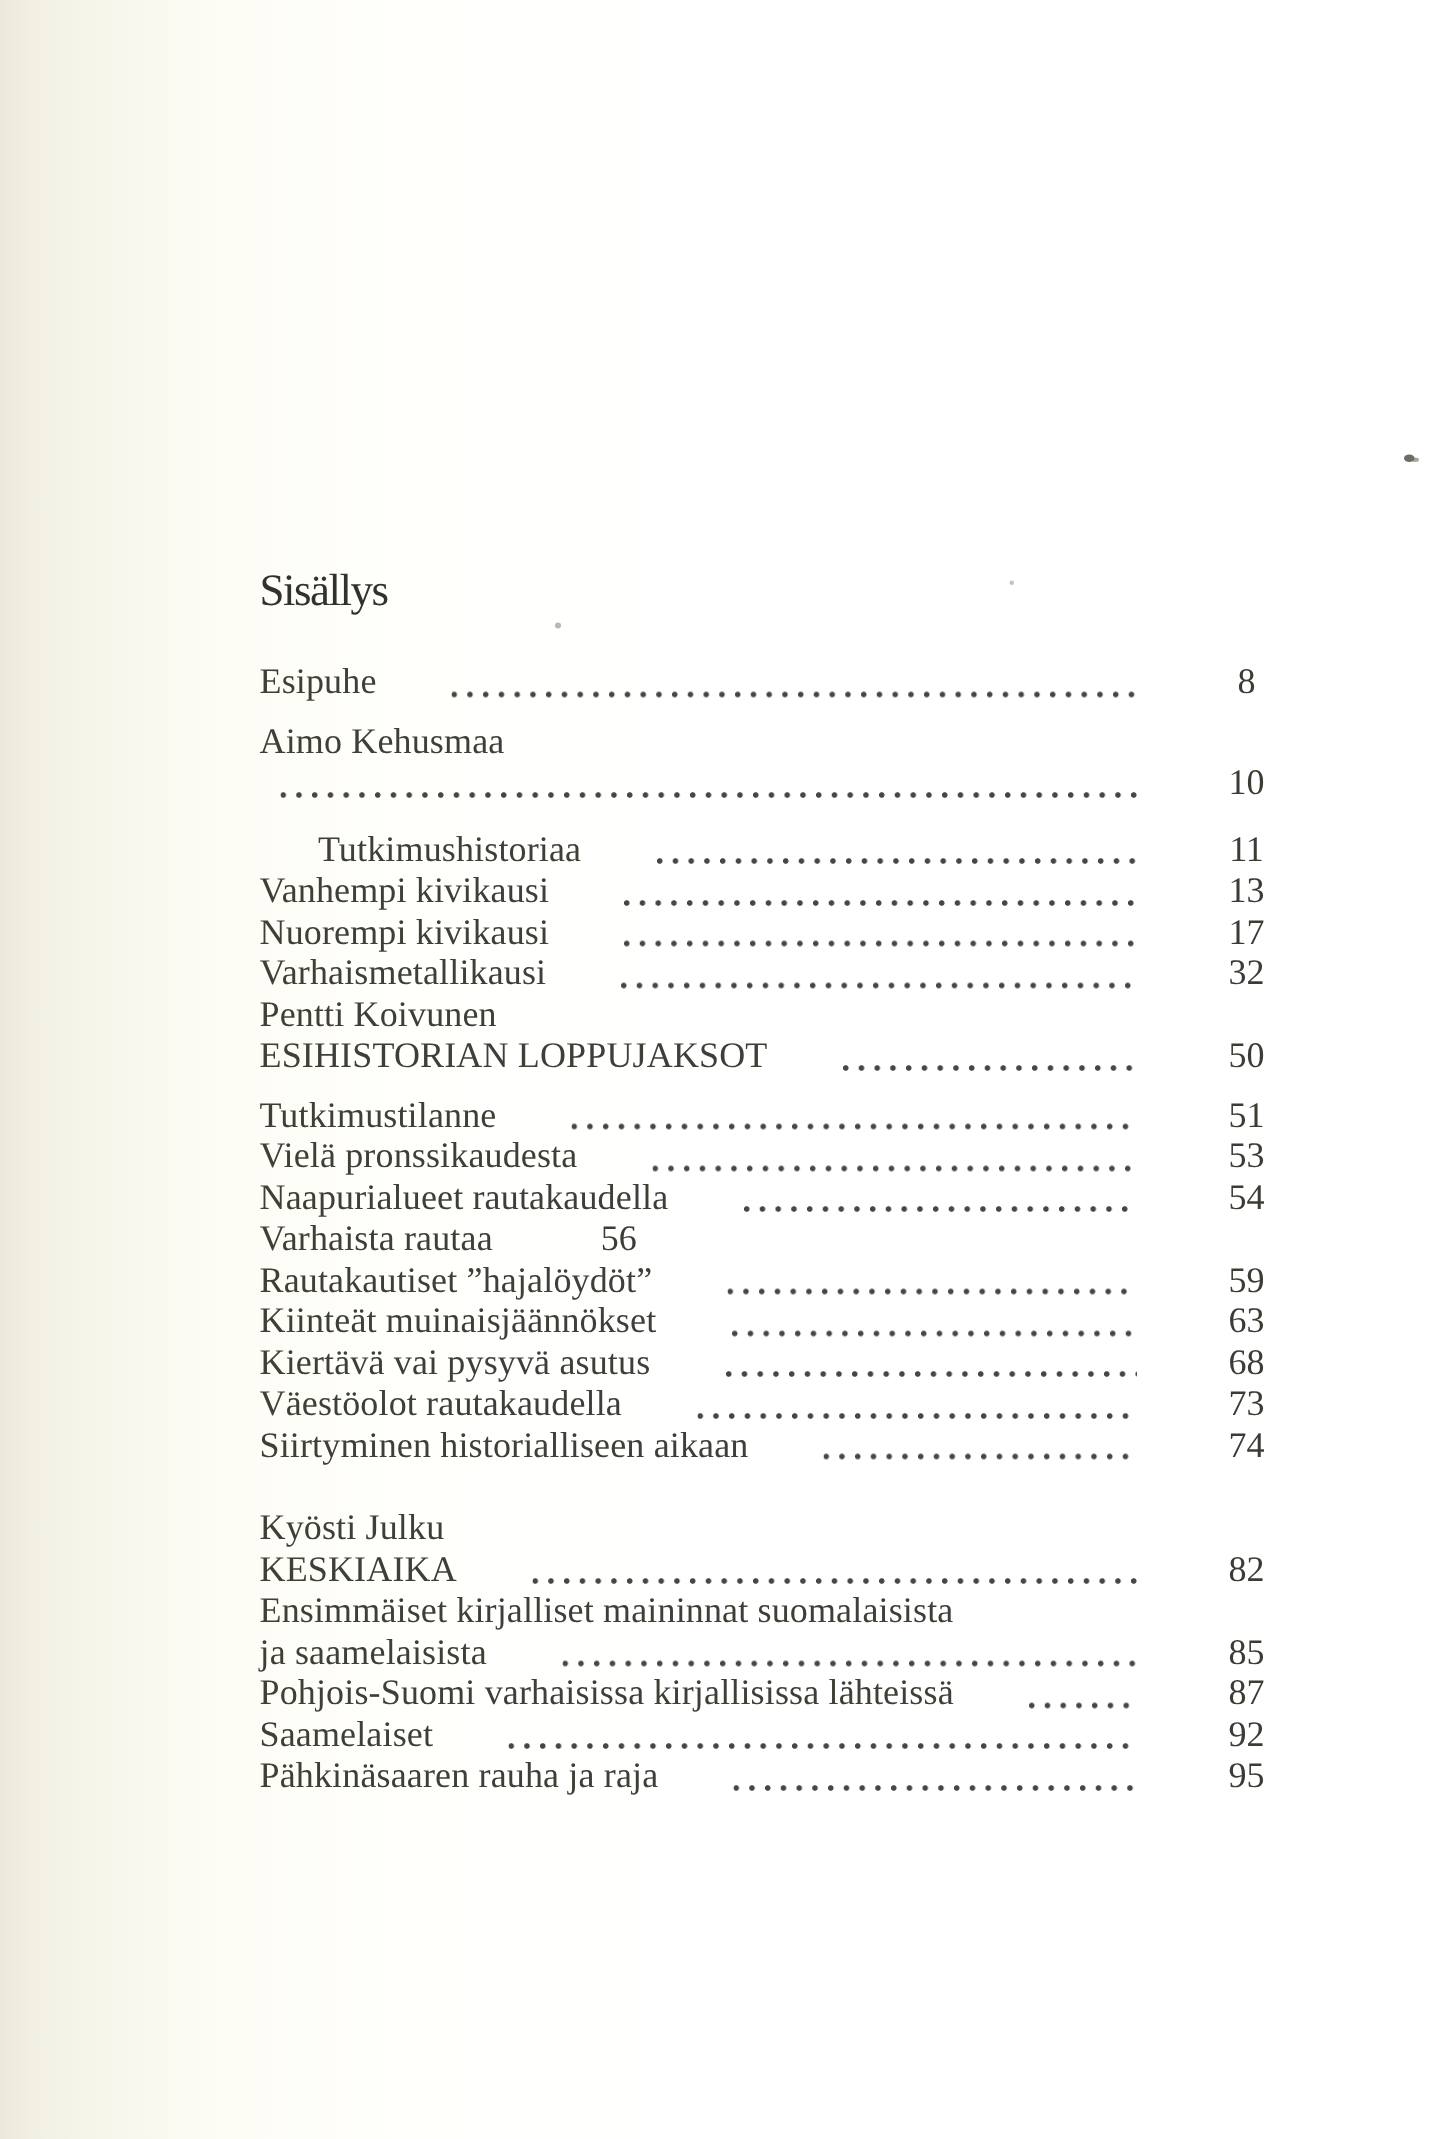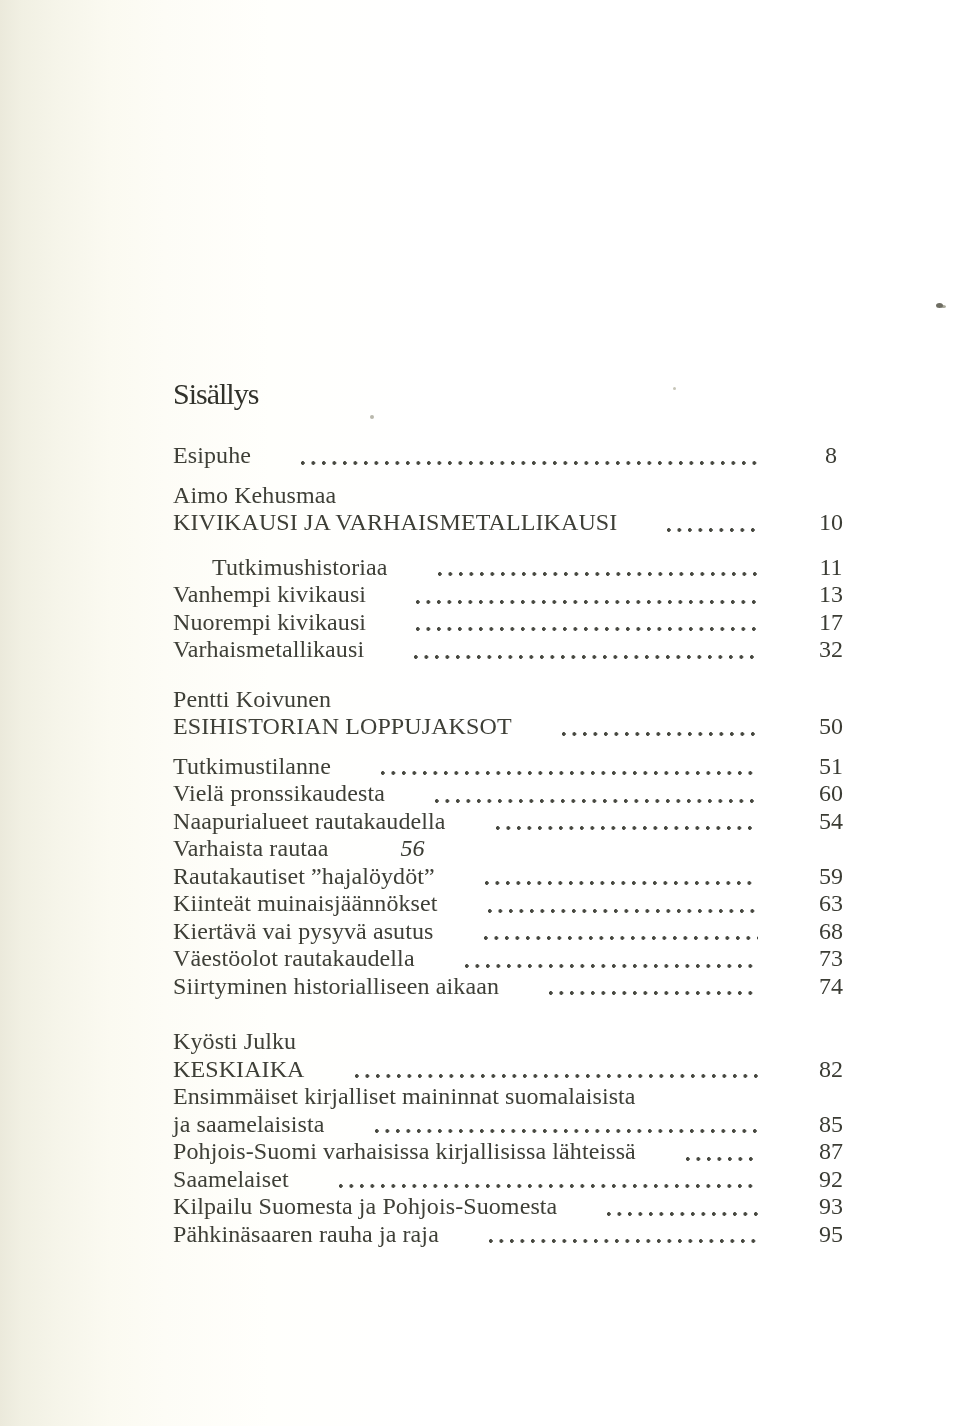--- a/index.html
+++ b/index.html
@@ -48,26 +48,26 @@
     background-image: radial-gradient(circle at 1.8px 2px, #46473f 1.55px, rgba(70,71,63,0) 2.15px);
     background-size: 10.5px 4px;
     background-repeat: repeat-x;
     background-position: left bottom;
   }
   .num {
     flex: 0 0 34px;
     text-align: center;
     color: #3b3c34;
   }
-  .row.inline-num .num { flex: 0 0 auto; text-align: center; margin-left: 36px; font-style: italic; }
+  .row.inline-num .num { flex: 0 0 auto; text-align: center; margin-left: 36px; }
   .hidden { visibility: hidden; }
   
   .gap-a { margin-top: 12px; }
   .gap-b { margin-top: 17px; margin-left: 39px; }
-  .gap-c { margin-top: 22px; }
+  .gap-c { }
   .gap-d { margin-top: 12px; }
   .gap-e { margin-top: 28px; }
   .gap-f { margin-top: 7px; }
   
   .speck { position: absolute; border-radius: 50%; }
   .speck-1 { left: 936px; top: 303px; width: 7px; height: 5px; background: #6e6d62; box-shadow: 4px 1px 0 -1px #a9a89a; }
   .speck-2 { left: 370px; top: 415px; width: 4px; height: 4px; background: #b9b8ac; }
   .speck-3 { left: 673px; top: 387px; width: 3px; height: 3px; background: #c6c5b8; }
 </style>
 </head>
@@ -83,21 +83,20 @@
     <span class="num">8</span>
   </div>
 
   <div class="row gap-a">
     <span class="label">Aimo Kehusmaa</span>
     <span class="leader hidden"></span>
     <span class="num hidden"></span>
   </div>
 
   <div class="row">
-    <span class="label">KIVIKAUSI JA VARHAISMETALLIKAUSI</span>
     <span class="leader"></span>
     <span class="num">10</span>
   </div>
 
   <div class="row gap-b">
     <span class="label">Tutkimushistoriaa</span>
     <span class="leader"></span>
     <span class="num">11</span>
   </div>
 
@@ -133,21 +132,21 @@
 
   <div class="row gap-d">
     <span class="label">Tutkimustilanne</span>
     <span class="leader"></span>
     <span class="num">51</span>
   </div>
 
   <div class="row">
     <span class="label">Vielä pronssikaudesta</span>
     <span class="leader"></span>
-    <span class="num">60</span>
+    <span class="num">53</span>
   </div>
 
   <div class="row">
     <span class="label">Naapurialueet rautakaudella</span>
     <span class="leader"></span>
     <span class="num">54</span>
   </div>
 
   <div class="row inline-num">
     <span class="label">Varhaista rautaa</span>
@@ -215,25 +214,20 @@
     <span class="leader"></span>
     <span class="num">87</span>
   </div>
 
   <div class="row">
     <span class="label">Saamelaiset</span>
     <span class="leader"></span>
     <span class="num">92</span>
   </div>
 
-  <div class="row">
-    <span class="label">Kilpailu Suomesta ja Pohjois-Suomesta</span>
-    <span class="leader"></span>
-    <span class="num">93</span>
-  </div>
 
   <div class="row">
     <span class="label">Pähkinäsaaren rauha ja raja</span>
     <span class="leader"></span>
     <span class="num">95</span>
   </div>
 </div>
   </div>
   <div class="speck speck-1"></div>
   <div class="speck speck-2"></div>

